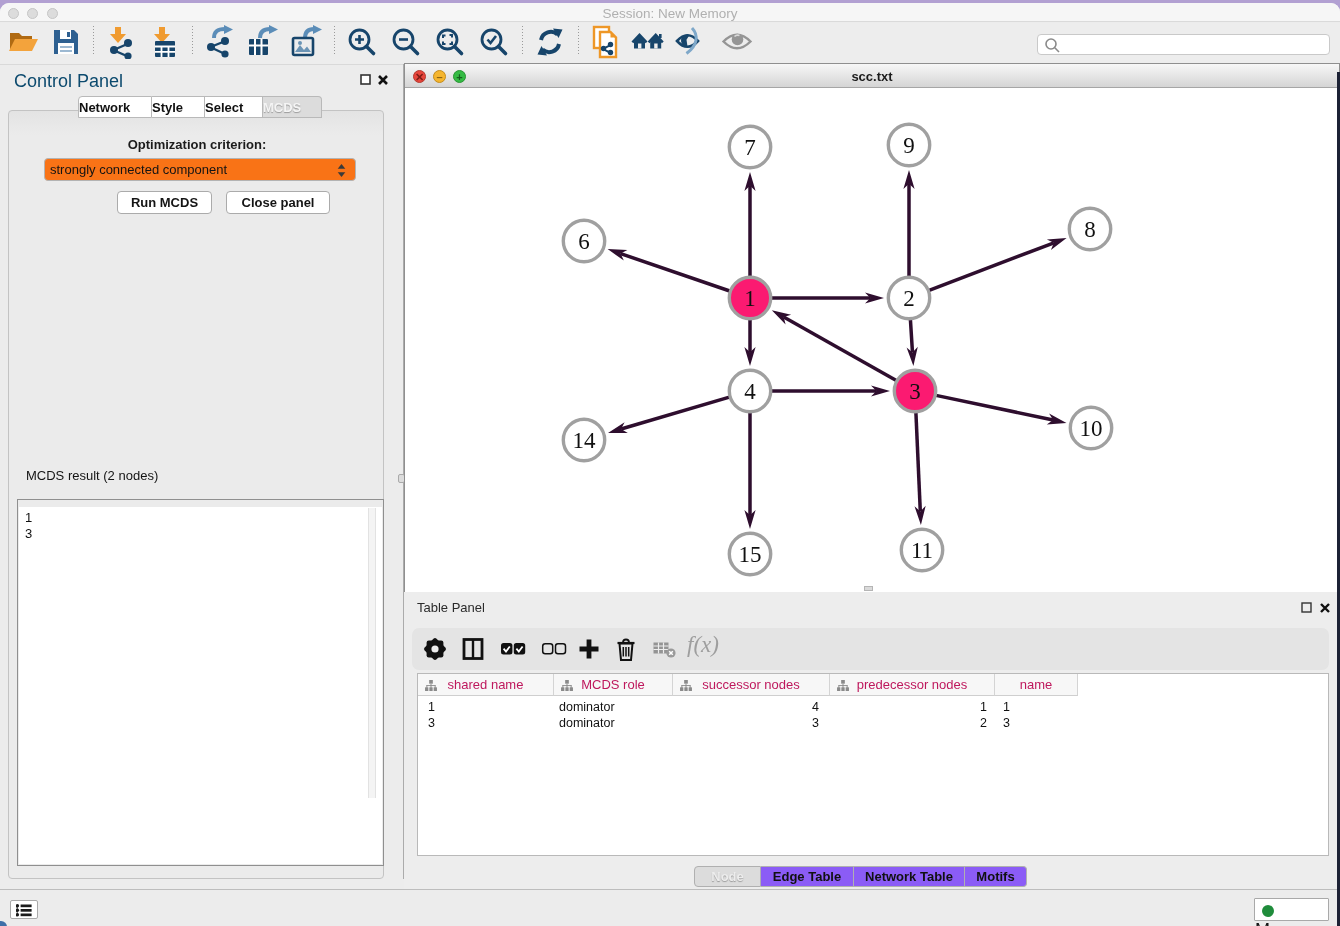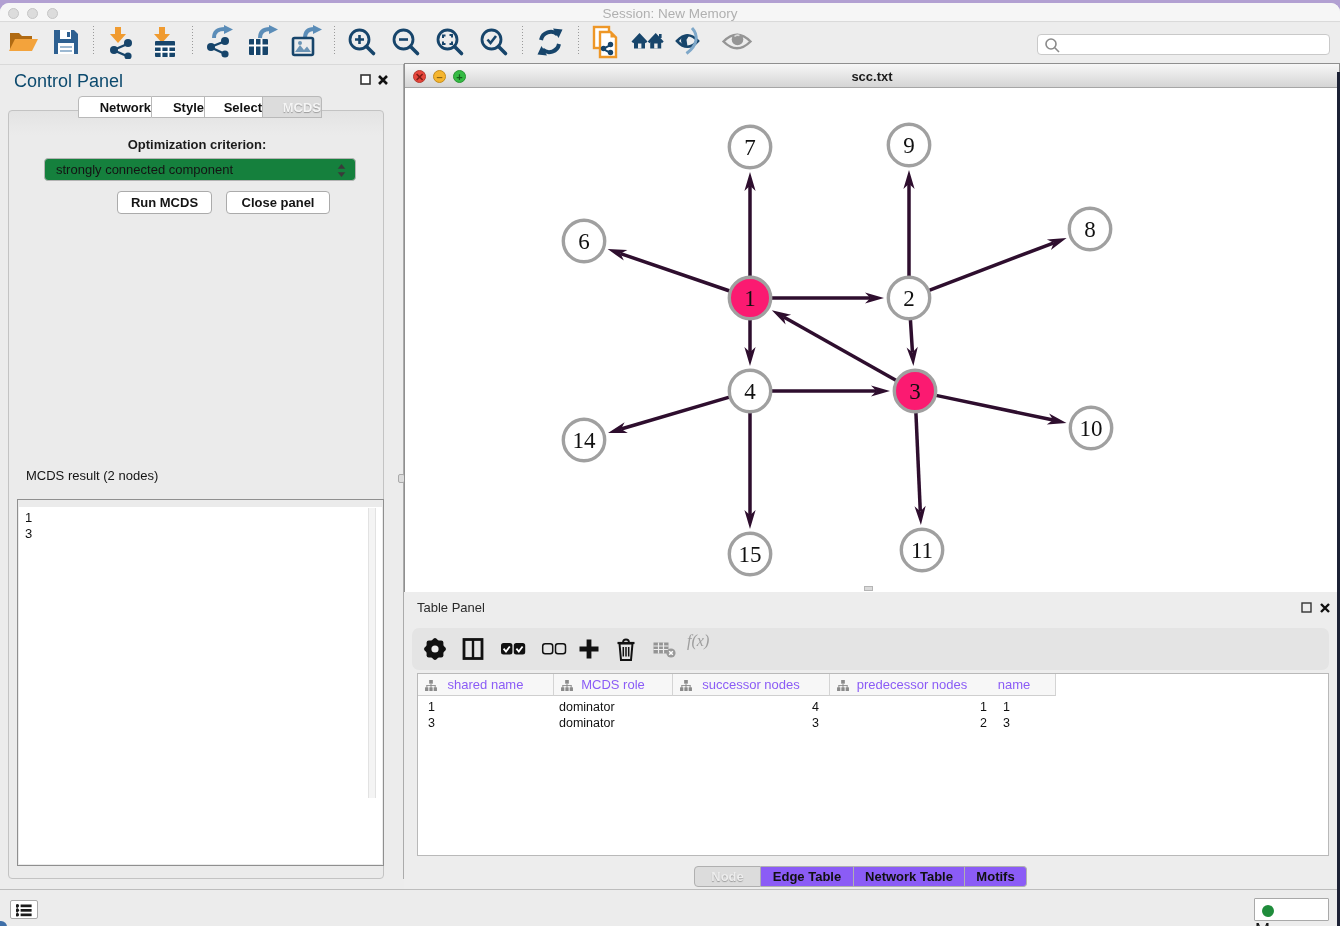--- a/index.html
+++ b/index.html
@@ -11,46 +11,46 @@
 .tl { position:absolute; top:5px; width:11px; height:11px; border-radius:50%; background:#dcdcdc; border:1px solid #c6c6c6; }
 .wtitle { position:absolute; top:3px; left:0; width:100%; text-align:center; color:#b0b0b0; font-size:13.5px; }
 .toolbar { position:absolute; left:0; top:20px; width:100%; height:42px; background:#ededed; border-bottom:1px solid #d9d9d9; }
 .tbi { position:absolute; top:2px; }
 .tsep { position:absolute; top:3px; width:1px; height:30px; background:repeating-linear-gradient(to bottom,#9a9a9a 0 1px,transparent 1px 3px); }
 .search { position:absolute; left:1037px; top:11px; width:293px; height:21px; background:#fff; border:1px solid #c9c9c9; border-radius:4px; }
 
 .cp-title { position:absolute; left:14px; top:71px; font-size:18px; color:#0c4a6e; }
 .cp-body { position:absolute; left:8px; top:110px; width:376px; height:769px; background:linear-gradient(#e3e3e3, #ebebeb 24px); border:1px solid #c3c3c3; border-radius:4px; }
 .tabs { position:absolute; left:78px; top:96px; height:22px; display:flex; }
-.tab { height:22px; border:1px solid #b9b9b9; border-left:none; background:#fff; font-size:13px; font-weight:bold; color:#111; text-align:right; line-height:21px; box-sizing:border-box; }
+.tab { height:22px; border:1px solid #b9b9b9; border-left:none; background:#fff; font-size:13px; font-weight:bold; color:#111; text-align:left; line-height:21px; box-sizing:border-box; }
 .tab.first { border-left:1px solid #b9b9b9; border-radius:4px 0 0 0; }
 .tab.last { border-radius:0 4px 0 0; }
 .tab.dis { background:#dcdcdc; color:#f5f5f5; text-shadow:0 1px 1px #9a9a9a; }
 .optlabel { position:absolute; left:8px; top:137px; width:378px; text-align:center; font-size:13px; font-weight:bold; color:#1b1b1b; }
-.combo { position:absolute; left:44px; top:158px; width:312px; height:23px; background:#15803d; border:1px solid #b3b3b3; border-radius:4px; font-size:13px; color:#141414; line-height:21px; padding-left:11px; }
+.combo { position:absolute; left:44px; top:158px; width:312px; height:23px; background:#f97316; border:1px solid #b3b3b3; border-radius:4px; font-size:13px; color:#141414; line-height:21px; padding-left:5px; }
 .btn { position:absolute; height:23px; background:#fff; border:1px solid #ababab; border-radius:4px; font-size:13px; font-weight:bold; color:#141414; text-align:center; line-height:21px;margin-left:23px; }
 .fieldset { position:absolute; left:17px; top:499px; width:367px; height:367px; border:1px solid #8f8f8f; }
 .legend { position:absolute; left:23px; top:468px; z-index:3; background:#ebebeb; padding:0 3px; font-size:13px; color:#141414; }
 .resultbox { position:absolute; left:19px; top:507px; width:363px; height:357px; background:#fff; font-size:13px; color:#111; padding:3px 0 0 6px; line-height:16px; }
 .vsb { position:absolute; right:6px; top:1px; width:8px; height:290px; background:#f4f4f4; border-left:1px solid #e2e2e2; border-right:1px solid #e2e2e2; }
 
 .divider { position:absolute; left:403px; top:64px; width:1px; height:815px; background:#ababab; }
 .grip { position:absolute; left:398px; top:474px; width:7px; height:9px; background:#dcdcdc; border:1px solid #aaa; border-radius:2px; }
 
 .frame { position:absolute; left:404px; top:63px; width:936px; height:529px; border:1px solid #8f8f8f; background:#fff; }
 .ftitle { position:absolute; left:0; top:0; width:100%; height:24px; background:linear-gradient(#f7f7f7,#d5d5d5); border-bottom:1px solid #a6a6a6; }
 .ftext { position:absolute; width:100%; text-align:center; top:5px; font-size:13px; font-weight:bold; color:#1c1c1c; }
 .mb { position:absolute; top:6px; width:13px; height:13px; border-radius:50%; font-size:11px; font-weight:bold; text-align:center; line-height:13px; }
 .canvas { position:absolute; left:0; top:25px; width:934px; height:503px; background:#fff; }
 
 .tp { position:absolute; left:404px; top:592px; width:936px; height:300px; background:#ededed; }
 .tp-title { position:absolute; left:13px; top:8px; font-size:13px; color:#2b2b2b; }
 .ttb { position:absolute; left:13px; top:38px; width:910px; height:34px; }
 .tbl { position:absolute; left:13px; top:81px; width:912px; height:183px; background:#fff; border:1px solid #b9b9b9; }
-.thead { position:absolute; left:0; top:0; height:22px; background:#f7f7f7; border-bottom:1px solid #cfcfcf; border-right:1px solid #d4d4d4; font-size:13px; color:#8b5cf6; text-align:center; line-height:21px; }
+.thead { position:absolute; left:0; top:0; height:22px; background:#f7f7f7; border-bottom:1px solid #cfcfcf; border-right:1px solid #d4d4d4; font-size:13px; color:#be185d; text-align:center; line-height:21px; }
 .trow { position:absolute; font-size:12.5px; color:#111; }
 .btabs { position:absolute; left:290px; top:274px; height:21px; display:flex; }
 .btab { height:21px; border:1px solid #b0b0b0; border-left:none; background:#8b5cf6; font-size:13px; font-weight:bold; color:#111; line-height:19px; text-align:center; box-sizing:border-box; }
 .btab.first { border-left:1px solid #b0b0b0; border-radius:4px 0 0 4px; }
 .btab.last { border-radius:0 4px 4px 0; }
 .btab.dis { background:#dcdcdc; color:#ededed; text-shadow:0 1px 1px #9a9a9a; font-weight:bold; }
 
 .status { position:absolute; left:0; top:889px; width:1340px; height:34px; background:#ececec; border-top:1px solid #bdbdbd; }
 .lbtn { position:absolute; left:10px; top:10px; width:28px; height:19px; background:#fff; border:1px solid #a9a9a9; border-radius:2px; }
 .membtn { position:absolute; left:1254px; top:8px; width:75px; height:23px; background:#fff; border:1px solid #a9a9a9; border-radius:1px; font-size:18px; color:#111; }
@@ -326,21 +326,21 @@
         <path d="M9.3 11v9.5M12 11v9.5M14.7 11v9.5" stroke="#111" stroke-width="1.5"></path>
       </svg>
   <svg class="abs" style="left:236px;top:12px" width="24" height="16" viewBox="0 0 24 16">
         <rect x="0.5" y="0.5" width="15" height="11" fill="#949494"></rect>
         <g stroke="#ededed" stroke-width="1.2">
           <path d="M0.5 4h15M0.5 7.5h15M5.5 0.5v11M10.5 0.5v11"></path>
         </g>
         <circle cx="18" cy="11" r="4.6" fill="#9a9a9a"></circle>
         <path d="M16.2 9.2l3.6 3.6M19.8 9.2l-3.6 3.6" stroke="#fff" stroke-width="1.5"></path>
       </svg>
-  <div class="abs" style="left:270px;top:2px;font-family:'Liberation Serif',serif;font-style:italic;font-size:16px;color:#9e9e9e">f(x)</div>
+  <div class="abs" style="left:270px;top:2px;font-family:'Liberation Serif',serif;font-style:italic;font-size:23px;color:#9e9e9e">f(x)</div>
  </div>
  <div class="tbl">
   <div class="thead" style="left:0px;width:136px"><svg class="sorti" width="12" height="11" viewBox="0 0 13 12" style="position:absolute;left:7px;top:6px">
           <g fill="#8a8a8a">
             <rect x="4.5" y="0" width="4" height="4"></rect>
             <rect x="0" y="8" width="3.6" height="4"></rect>
             <rect x="4.7" y="8" width="3.6" height="4"></rect>
             <rect x="9.4" y="8" width="3.6" height="4"></rect>
             <path d="M6 4h1v2h-1z"></path>
             <rect x="1.5" y="5.6" width="10" height="1"></rect>
@@ -373,21 +373,21 @@
           <g fill="#8a8a8a">
             <rect x="4.5" y="0" width="4" height="4"></rect>
             <rect x="0" y="8" width="3.6" height="4"></rect>
             <rect x="4.7" y="8" width="3.6" height="4"></rect>
             <rect x="9.4" y="8" width="3.6" height="4"></rect>
             <path d="M6 4h1v2h-1z"></path>
             <rect x="1.5" y="5.6" width="10" height="1"></rect>
             <path d="M1.5 5.6h1v3h-1zM6 5.6h1v3h-1zM10.5 5.6h1v3h-1z"></path>
           </g>
         </svg>predecessor nodes</div>
-  <div class="thead" style="left:555px;width:83px">name</div>
+  <div class="thead" style="left:577px;width:83px">name</div>
   <div class="trow" style="left:10px;top:26px">1</div>
   <div class="trow" style="left:141px;top:26px">dominator</div>
   <div class="trow" style="left:255px;top:26px;width:146px;text-align:right">4</div>
   <div class="trow" style="left:412px;top:26px;width:157px;text-align:right">1</div>
   <div class="trow" style="left:585px;top:26px">1</div>
   <div class="trow" style="left:10px;top:42px">3</div>
   <div class="trow" style="left:141px;top:42px">dominator</div>
   <div class="trow" style="left:255px;top:42px;width:146px;text-align:right">3</div>
   <div class="trow" style="left:412px;top:42px;width:157px;text-align:right">2</div>
   <div class="trow" style="left:585px;top:42px">3</div>

